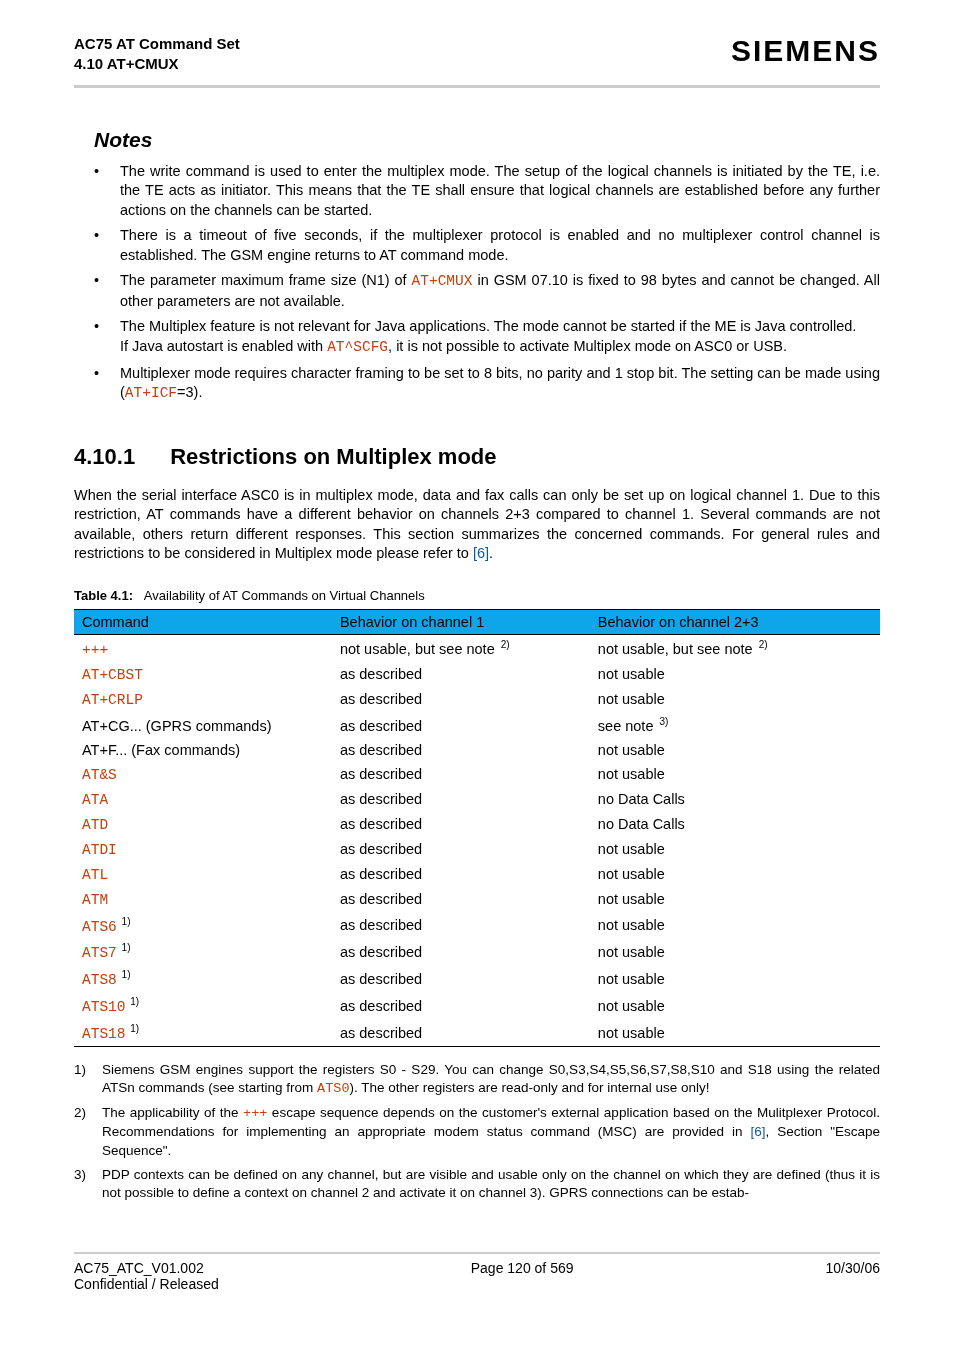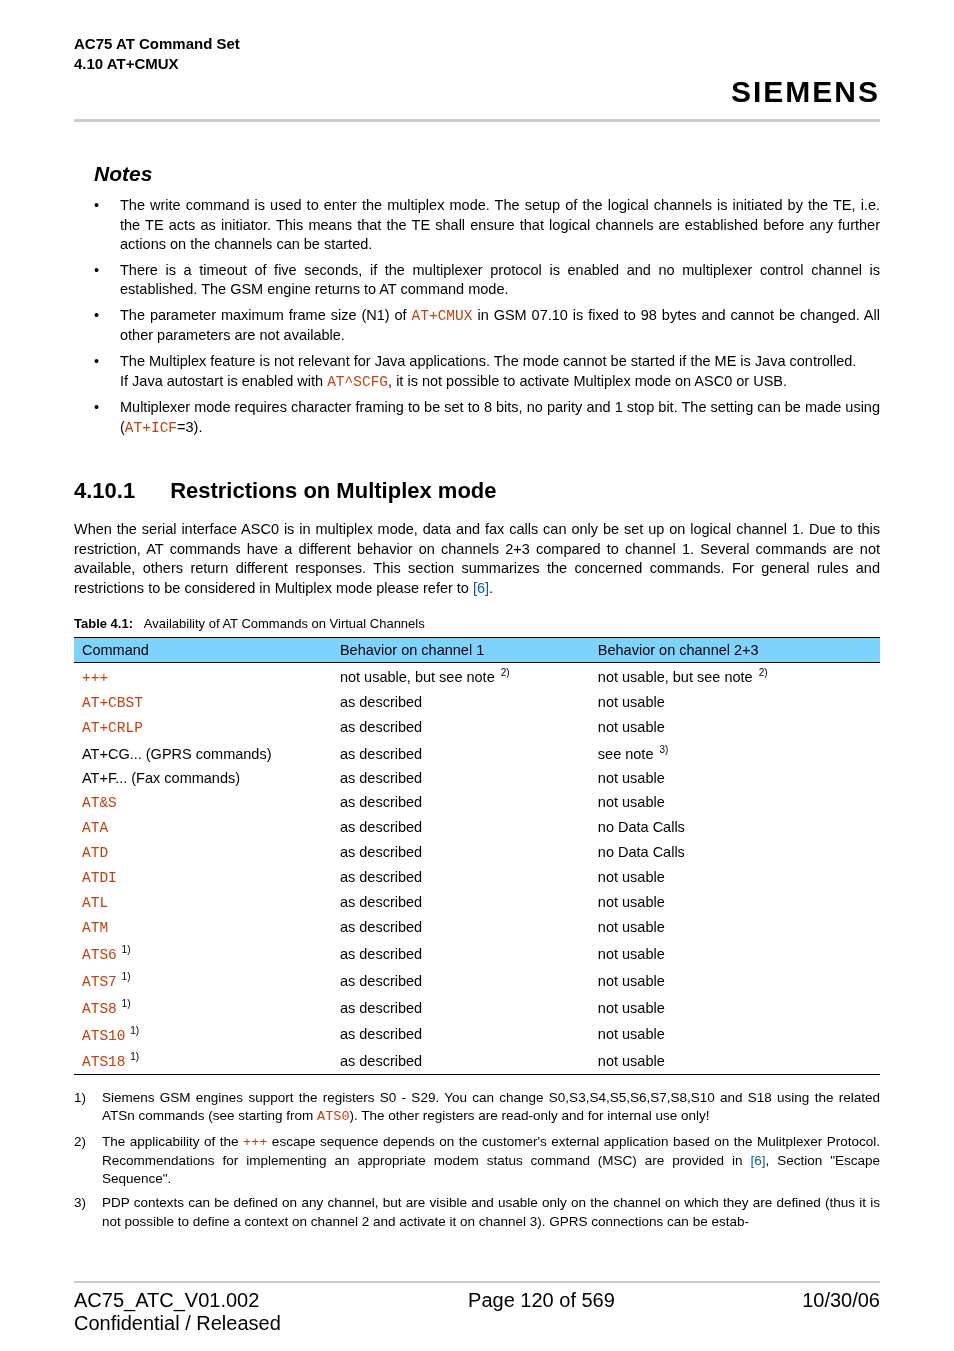--- a/index.html
+++ b/index.html
@@ -23,21 +23,20 @@
   .header-left {
     font-weight: bold;
     font-size: 15px;
     line-height: 1.35;
   }
   .header-right {
     font-weight: 900;
     font-size: 30px;
     letter-spacing: 2px;
     font-family: Arial, sans-serif;
-    margin-top: 41px;
   }
   .hr {
     border: none;
     border-top: 3px solid #ccc;
     margin-bottom: 40px;
   }
   .notes-heading {
     font-weight: bold;
     font-style: italic;
     font-size: 21px;
@@ -70,21 +69,21 @@
     margin: 40px 0 16px 0;
   }
   .section-number {
     display: inline-block;
     min-width: 90px;
   }
   .body-para {
     font-size: 14.5px;
     line-height: 1.35;
     text-align: justify;
-    margin-bottom: 18px;
+    margin-bottom: 24px;
   }
   .table-caption {
     font-size: 13px;
     margin-bottom: 6px;
   }
   .table-caption b { font-weight: bold; }
   table.cmd-table {
     width: 100%;
     border-collapse: collapse;
     font-size: 14.5px;
@@ -92,21 +91,21 @@
   }
   table.cmd-table th, table.cmd-table td {
     text-align: left;
     padding: 4px 8px;
     vertical-align: baseline;
   }
   table.cmd-table thead th {
     border-top: 1.5px solid #000;
     border-bottom: 1px solid #000;
     font-weight: normal;
-    background: #7dd3fc;
+    background: #0ea5e9;
   }
   table.cmd-table tbody tr:last-child td {
     border-bottom: 1.5px solid #000;
   }
   table.cmd-table td.col-cmd { width: 32%; }
   table.cmd-table td.col-c1 { width: 32%; }
   table.cmd-table td.col-c2 { width: 36%; }
   .mono {
     font-family: "Courier New", monospace;
     color: #c2410c;
@@ -138,21 +137,21 @@
   }
   .footer-hr {
     border: none;
     border-top: 2px solid #ccc;
     margin-top: 50px;
     margin-bottom: 6px;
   }
   .footer-row {
     display: flex;
     justify-content: space-between;
-    font-size: 20px;
+    font-size: 14px;
   }
   .footer-left { text-align: left; }
   .footer-center { text-align: center; flex: 1; }
   .footer-right { text-align: right; }
 </style>
 </head>
 <body>
 
 <div class="page">
 

